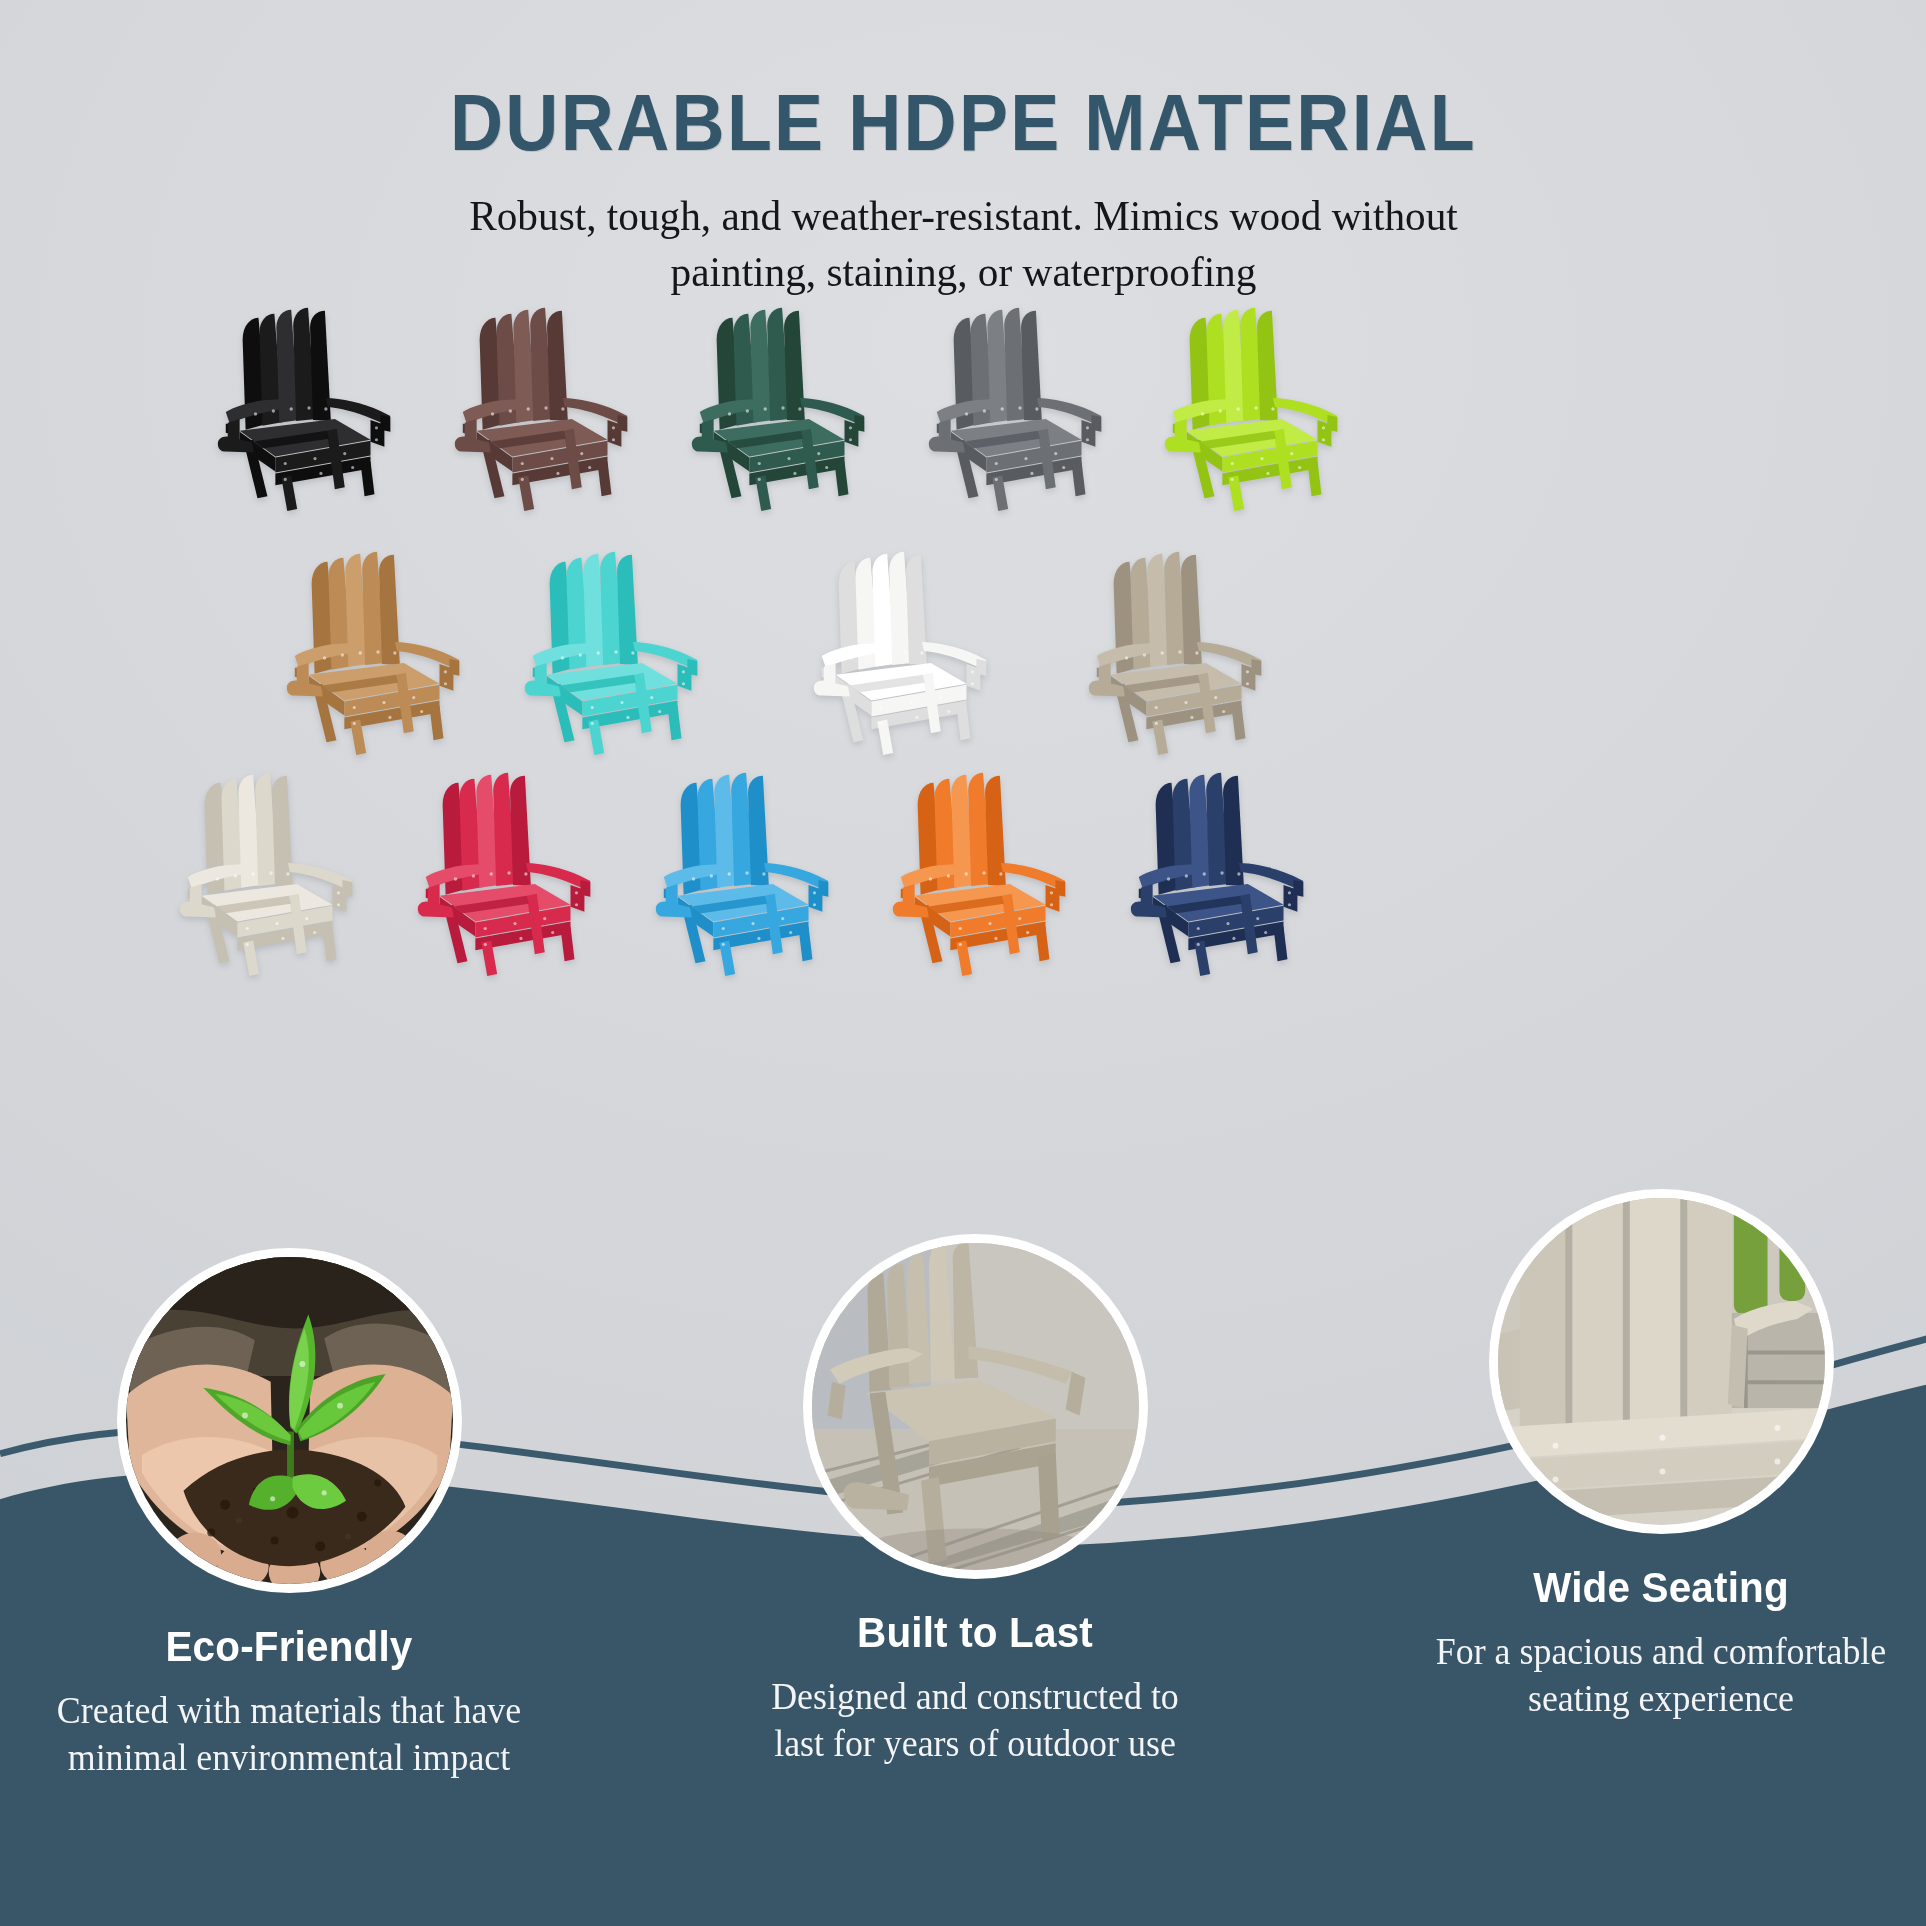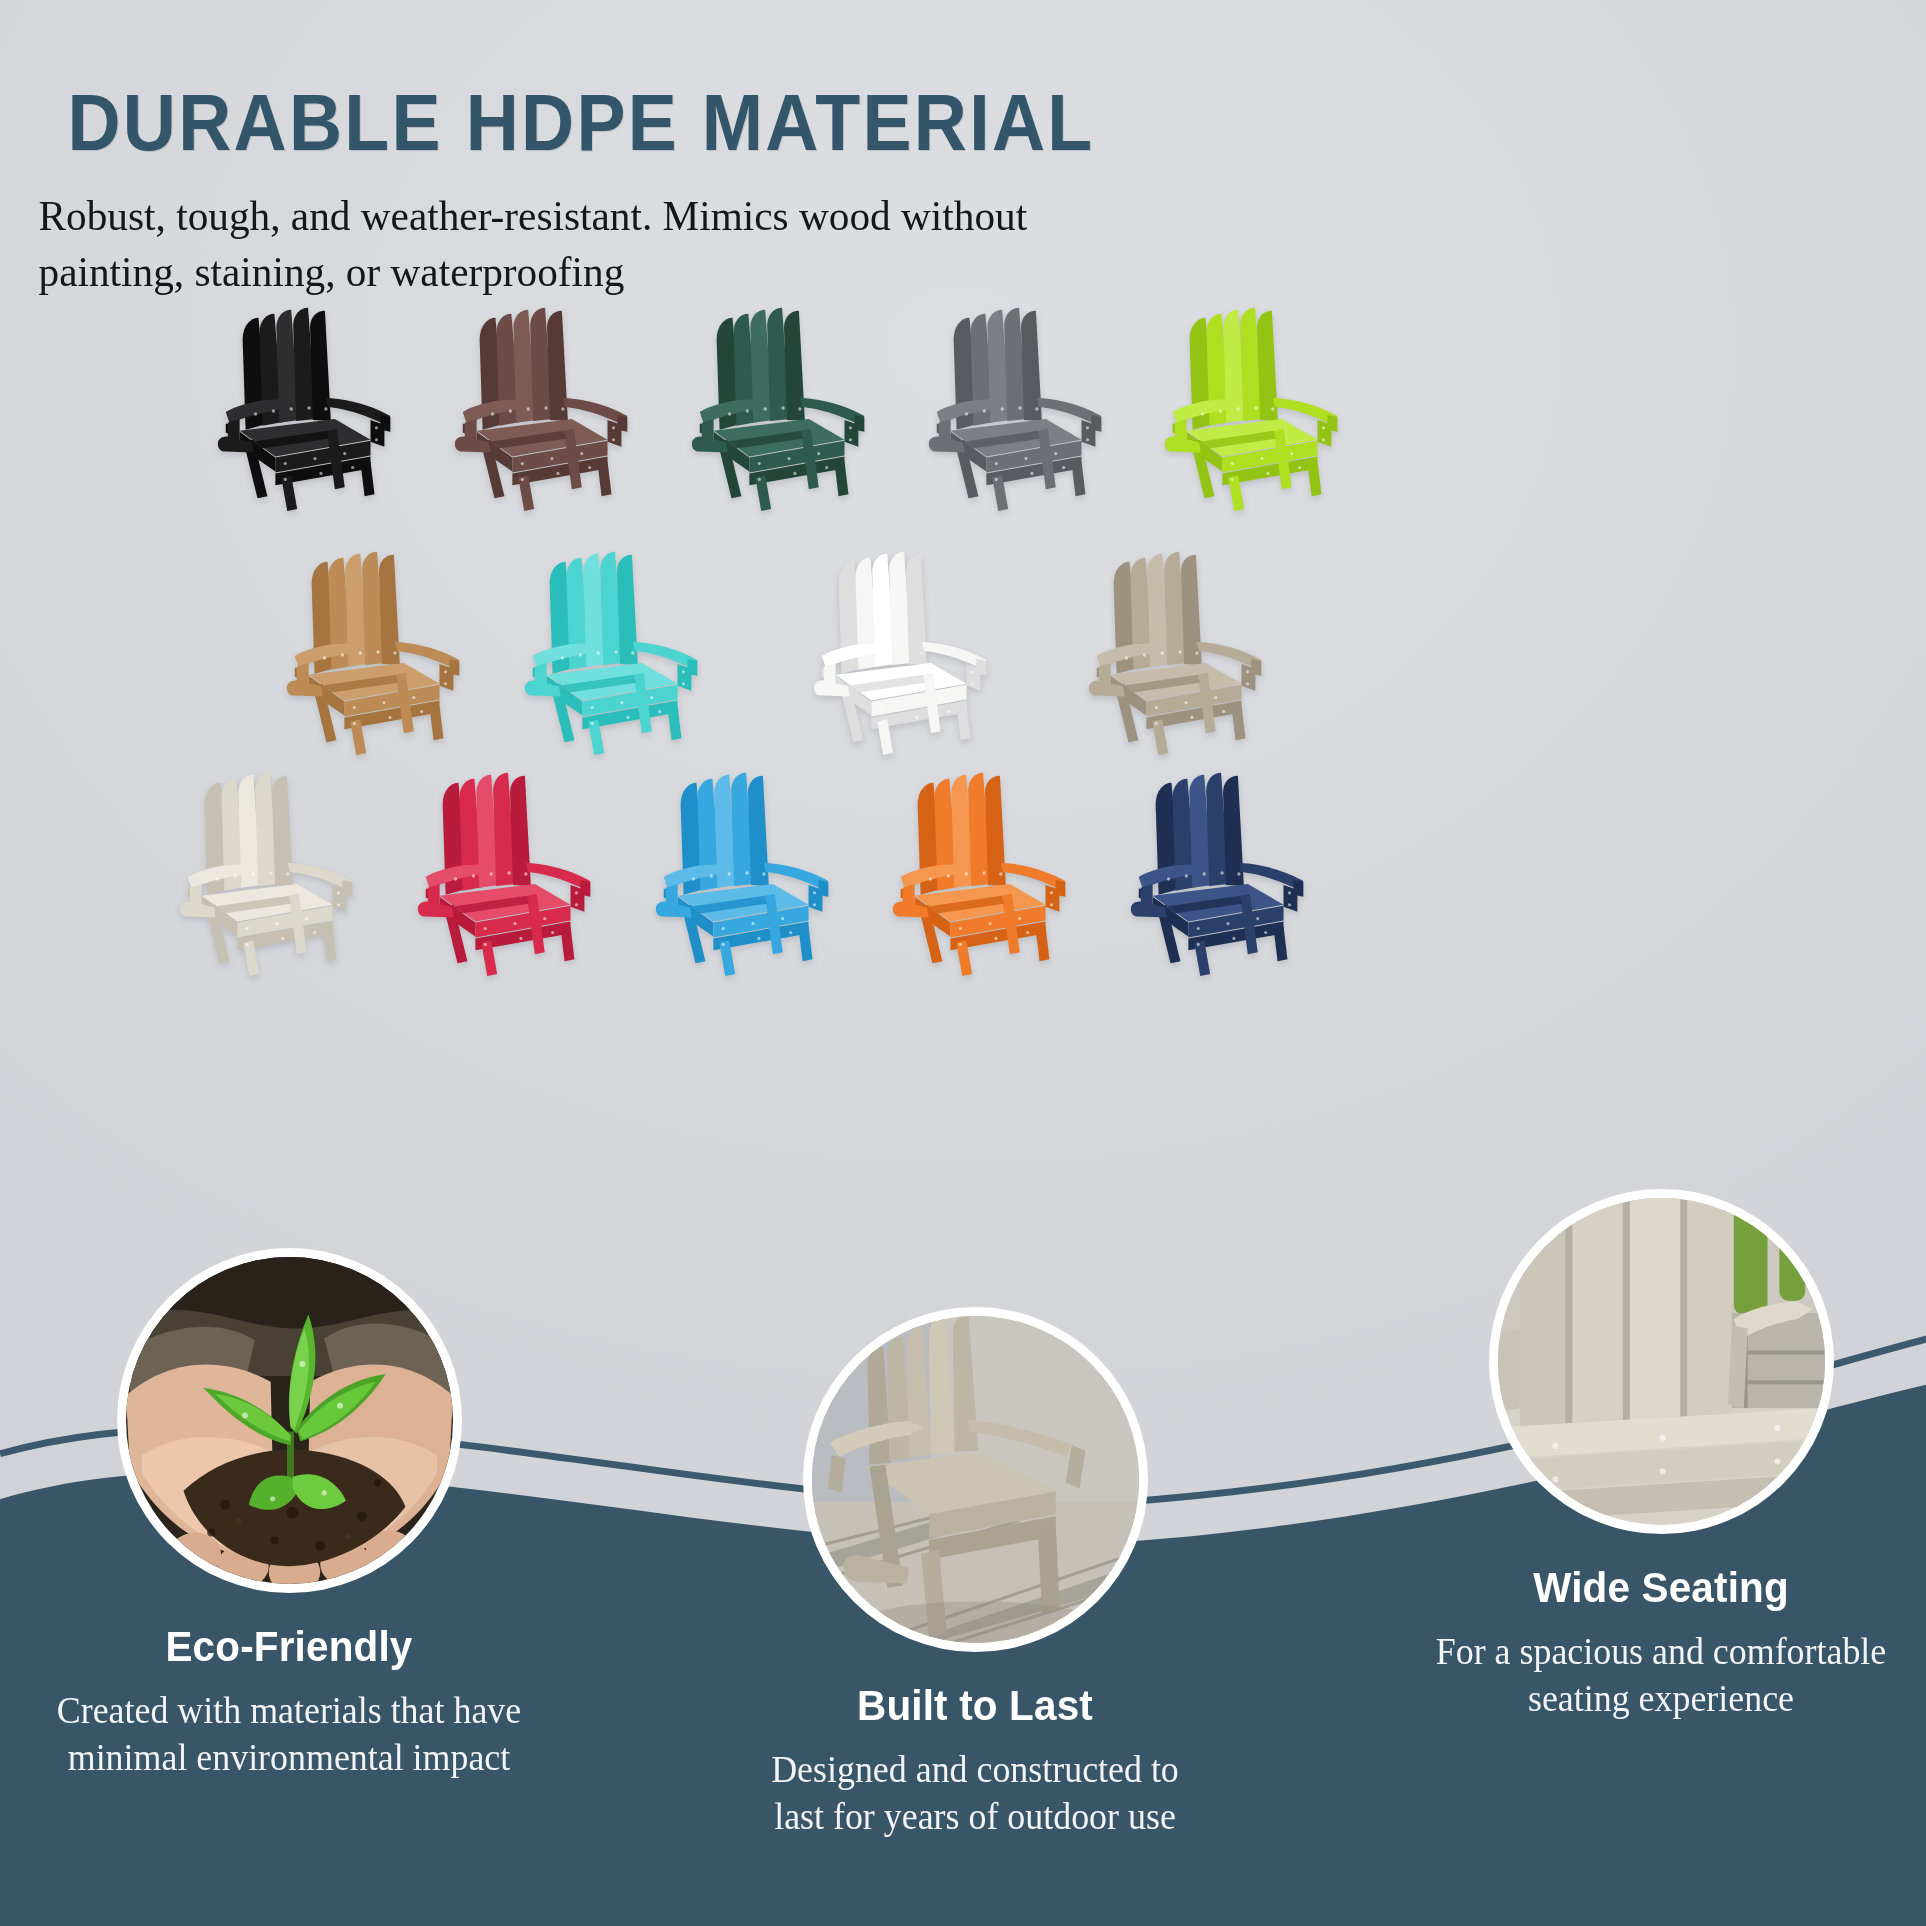--- a/index.html
+++ b/index.html
@@ -7,21 +7,21 @@
     width:1927px;height:1927px;overflow:hidden;
     font-family:"Liberation Sans",sans-serif;
     background:#d4d6d9;
     position:relative;
   }
   #stage{position:absolute;inset:0;
     background:radial-gradient(120% 95% at 50% 18%, #dcdee1 0%, #d4d6da 48%, #cbced2 100%);
     overflow:hidden;}
 
   
-  .hdr{position:absolute;left:0;right:0;top:83px;}
+  .hdr{position:absolute;left:0;right:0;top:83px;text-align:center;}
   .title{
     font-family:"Liberation Sans",sans-serif;
     font-weight:700;font-size:79px;letter-spacing:2.5px;
     color:#33566b;line-height:1;
     transform:scaleX(.93);transform-origin:50% 50%;
     text-shadow:1px 1px 0 rgba(120,130,140,.30);
   }
   .sub{
     margin-top:26px;
     font-family:"Liberation Serif",serif;
@@ -1009,21 +1009,21 @@
                 <circle cx="200" cy="238" r="2.6"></circle>
     </g>
   </svg></div>
         </div>
         <div class="featTitle">Eco-Friendly</div>
         <div class="featBody">
           <span>Created with materials that have</span>
           <span>minimal environmental impact</span>
         </div>
       </div>
-      <div class="feat" style="left: 686px; top: 1316px;">
+      <div class="feat" style="left: 686px; top: 1243px;">
         <div class="circ">
           <div class="circInner"><svg viewBox="0 0 330 330" xmlns="http://www.w3.org/2000/svg">
     <rect width="330" height="330" fill="#cfcbc4"></rect>
 
     <path d="M0 0 H330 V188 H0Z" fill="#c9c6c0"></path>
     <path d="M0 0 H120 V188 H0Z" fill="#b9bcc0"></path>
 
     <path d="M0 188 H330 V330 H0Z" fill="#c6c1b6"></path>
     <g stroke="#9a958a" stroke-width="3" fill="none" opacity=".8">
       <path d="M-10 236 L150 196"></path>

